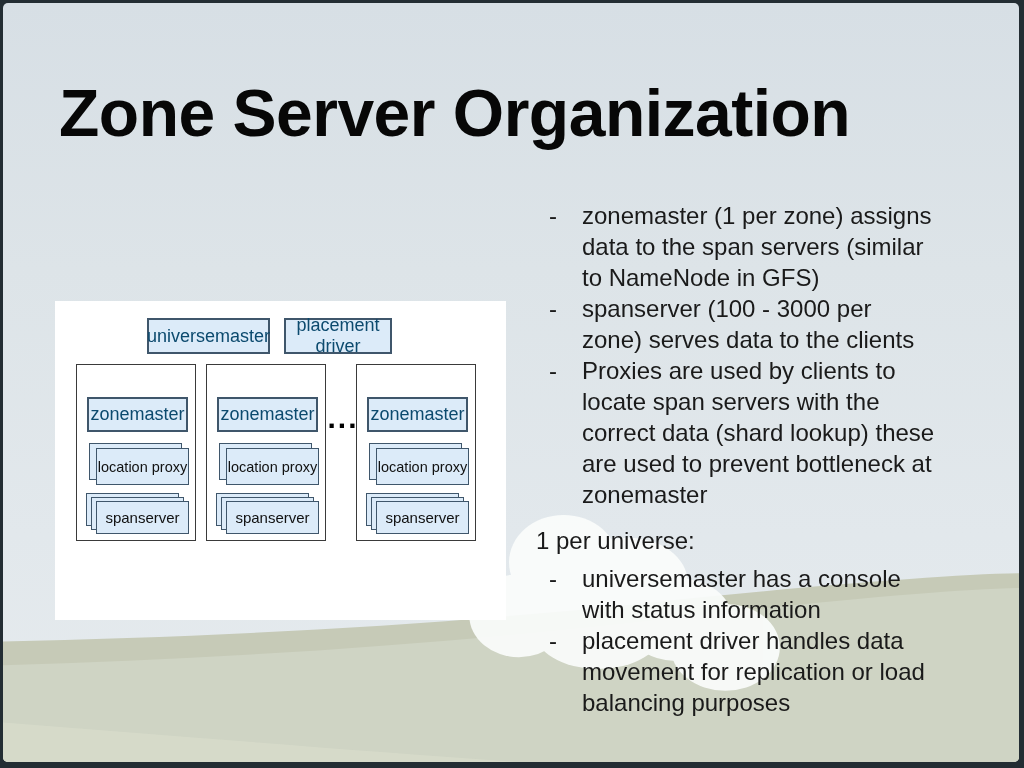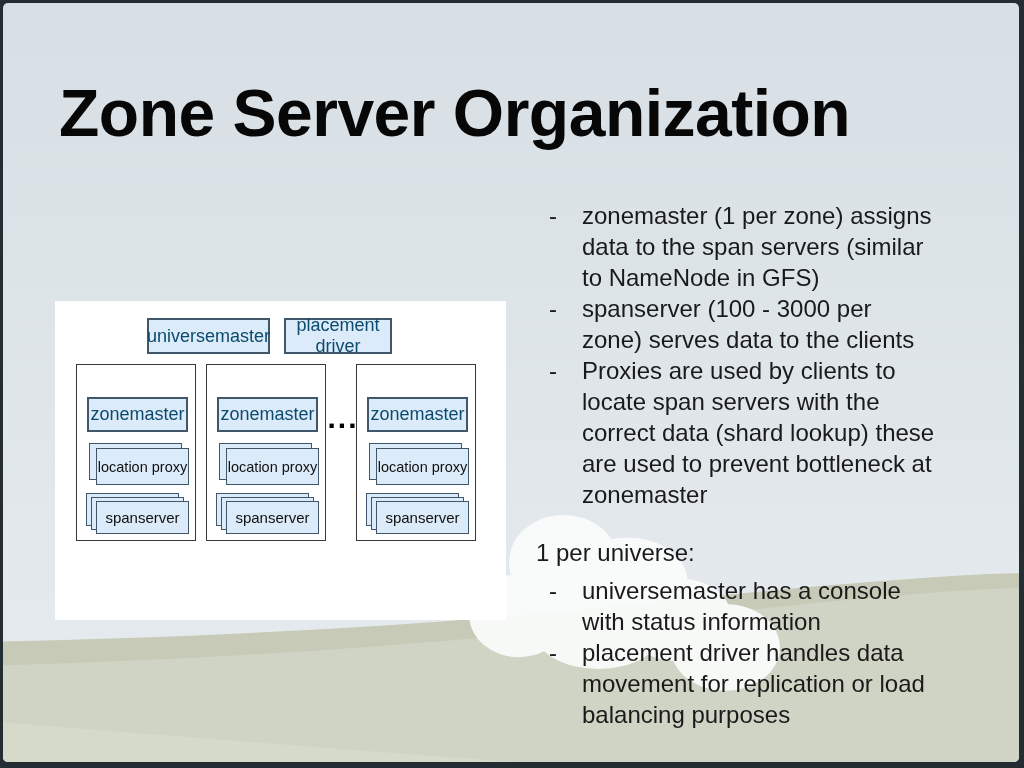--- a/index.html
+++ b/index.html
@@ -27,21 +27,21 @@
   }
 
   
   .content{
     position:absolute;left:533px;top:197px;width:455px;
     font-size:24px;line-height:31px;color:#1a1a1a;
   }
   .bullet{display:flex;}
   .bullet .marker{width:46px;padding-left:13px;box-sizing:border-box;flex:none;}
   .bullet .text{flex:1;white-space:pre-line;}
-  .universe-heading{margin:27px 0 7px 0;}
+  .universe-heading{margin:15px 0 7px 0;}
 
   
   .figure-panel{
     position:absolute;left:52px;top:298px;width:451px;height:319px;
     background:#ffffff;color:#111;
   }
   .blue-box{
     position:absolute;box-sizing:border-box;
     background:#dcebf9;border:2px solid #3f566b;
     display:flex;align-items:center;justify-content:center;

